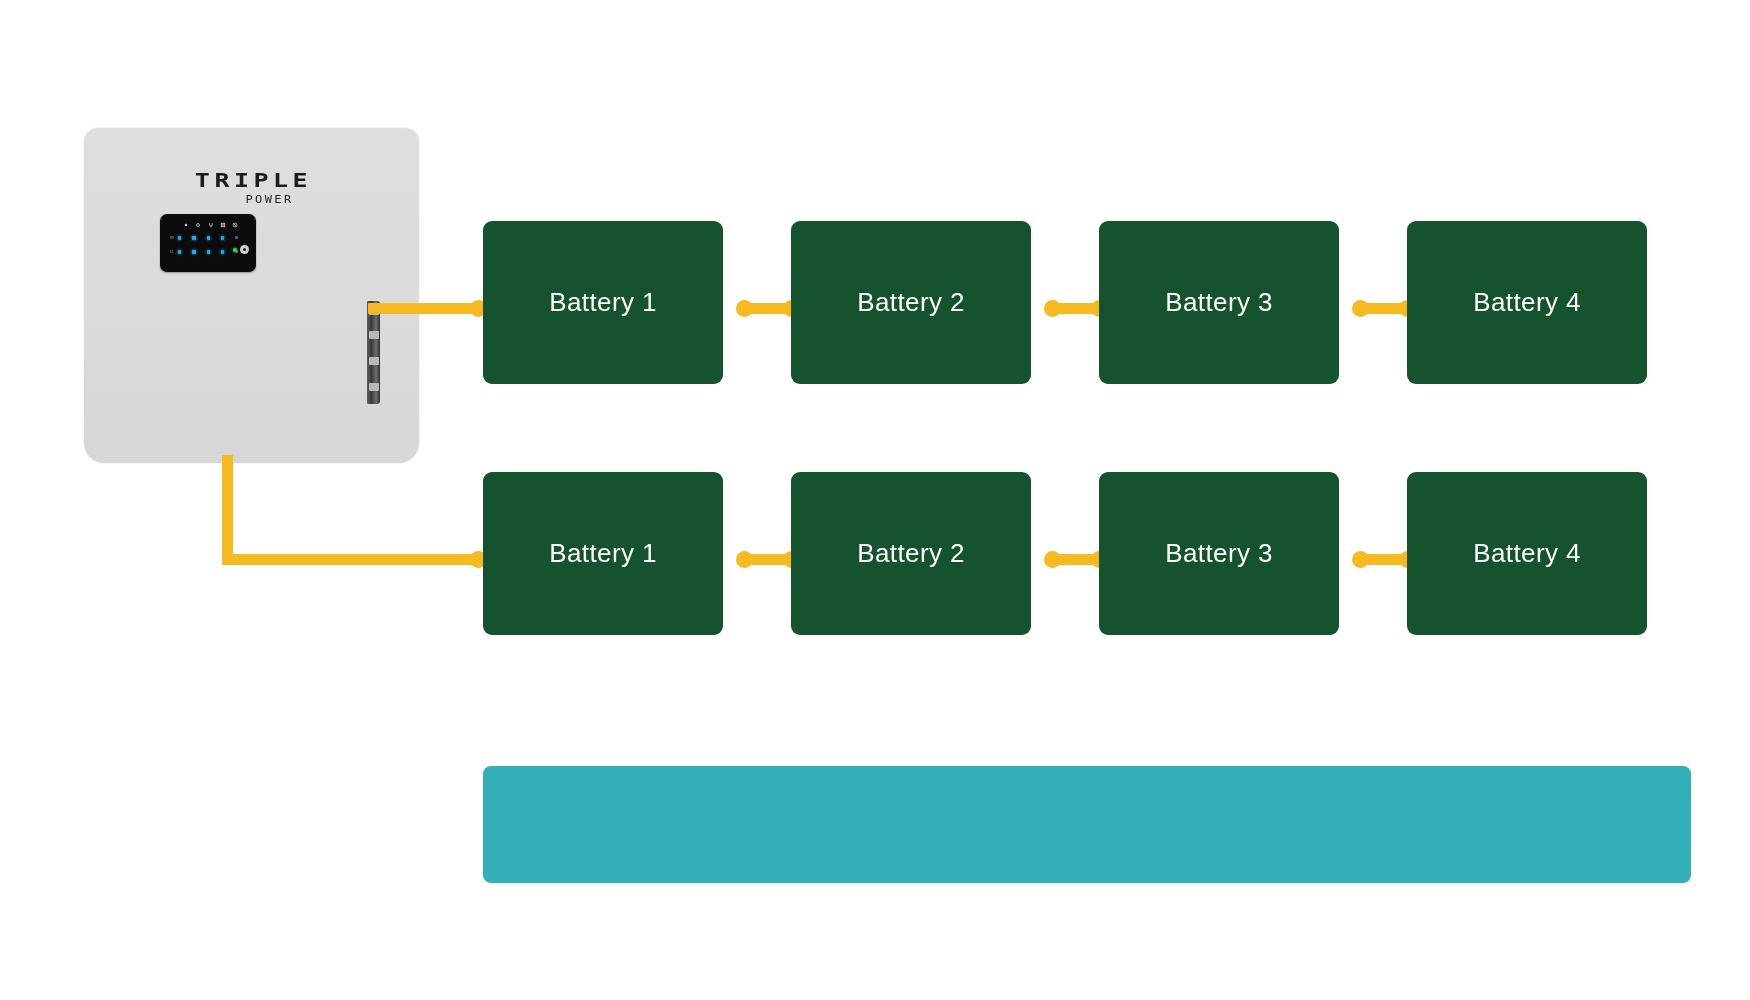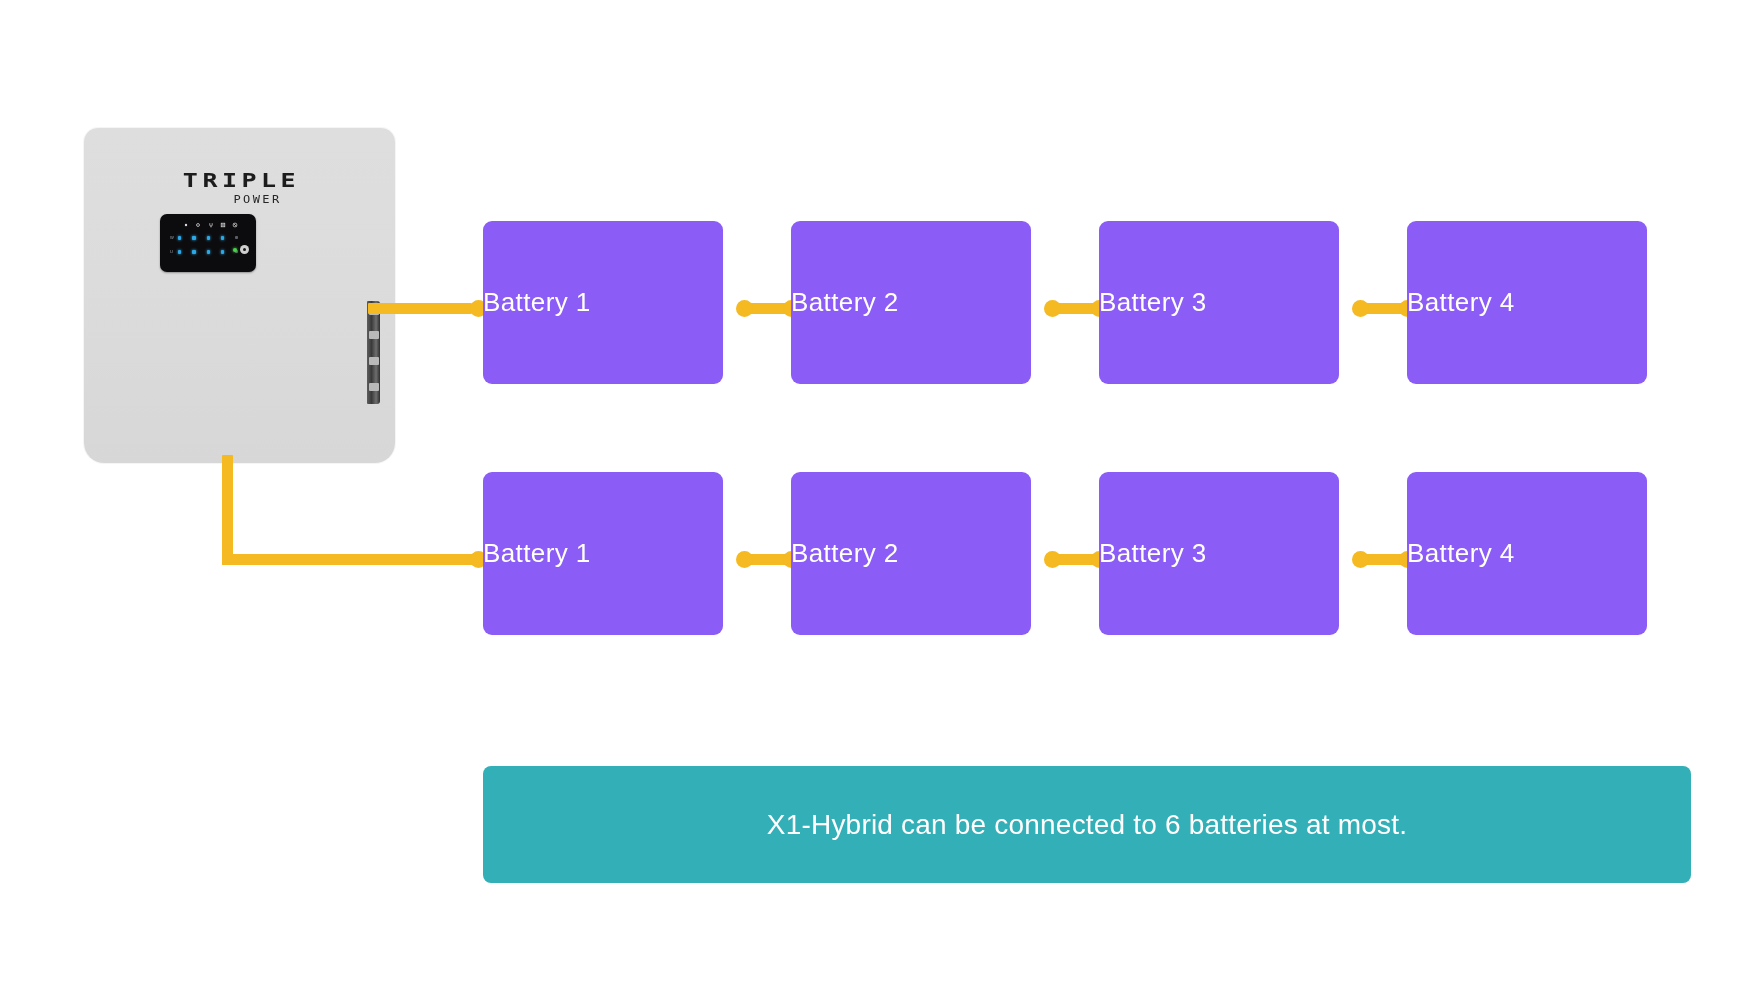--- a/index.html
+++ b/index.html
@@ -18,21 +18,21 @@
     height: 1000px;
     background: #ffffff;
     overflow: hidden;
   }
 
   
   .inverter {
     position: absolute;
     left: 84px;
     top: 128px;
-    width: 311px;
+    width: 335px;
     height: 335px;
     background: linear-gradient(180deg, #dedede 0%, #dcdcdc 45%, #d7d7d7 100%);
     border-radius: 14px 14px 20px 20px;
     box-shadow: 0 0 0 1px rgba(0,0,0,0.04);
   }
   .inverter-logo {
     position: absolute;
     left: 0;
     right: 0;
     top: 38px;
@@ -180,24 +180,25 @@
     height: 17px;
     border-radius: 50%;
     background: #f5b921;
   }
 
   
   .battery {
     position: absolute;
     width: 240px;
     height: 163px;
-    background: #8b5cf6;
+    background: #14532d;
     border-radius: 9px;
     display: flex;
     align-items: center;
+    justify-content: center;
   }
   .battery-label {
     color: #ffffff;
     font-size: 26px;
     font-weight: 500;
     letter-spacing: 0.4px;
     user-select: none;
   }
 
   
@@ -343,16 +344,15 @@
     <span class="battery-label">Battery 2</span>
   </div>
   <div class="battery" style="left:1099px; top:472px;">
     <span class="battery-label">Battery 3</span>
   </div>
   <div class="battery" style="left:1407px; top:472px;">
     <span class="battery-label">Battery 4</span>
   </div>
 
   <div class="banner">
-    <span class="banner-line">X1-Hybrid can be connected to 6 batteries at most.</span>
   </div>
 
 </div>
 
 </body></html>

